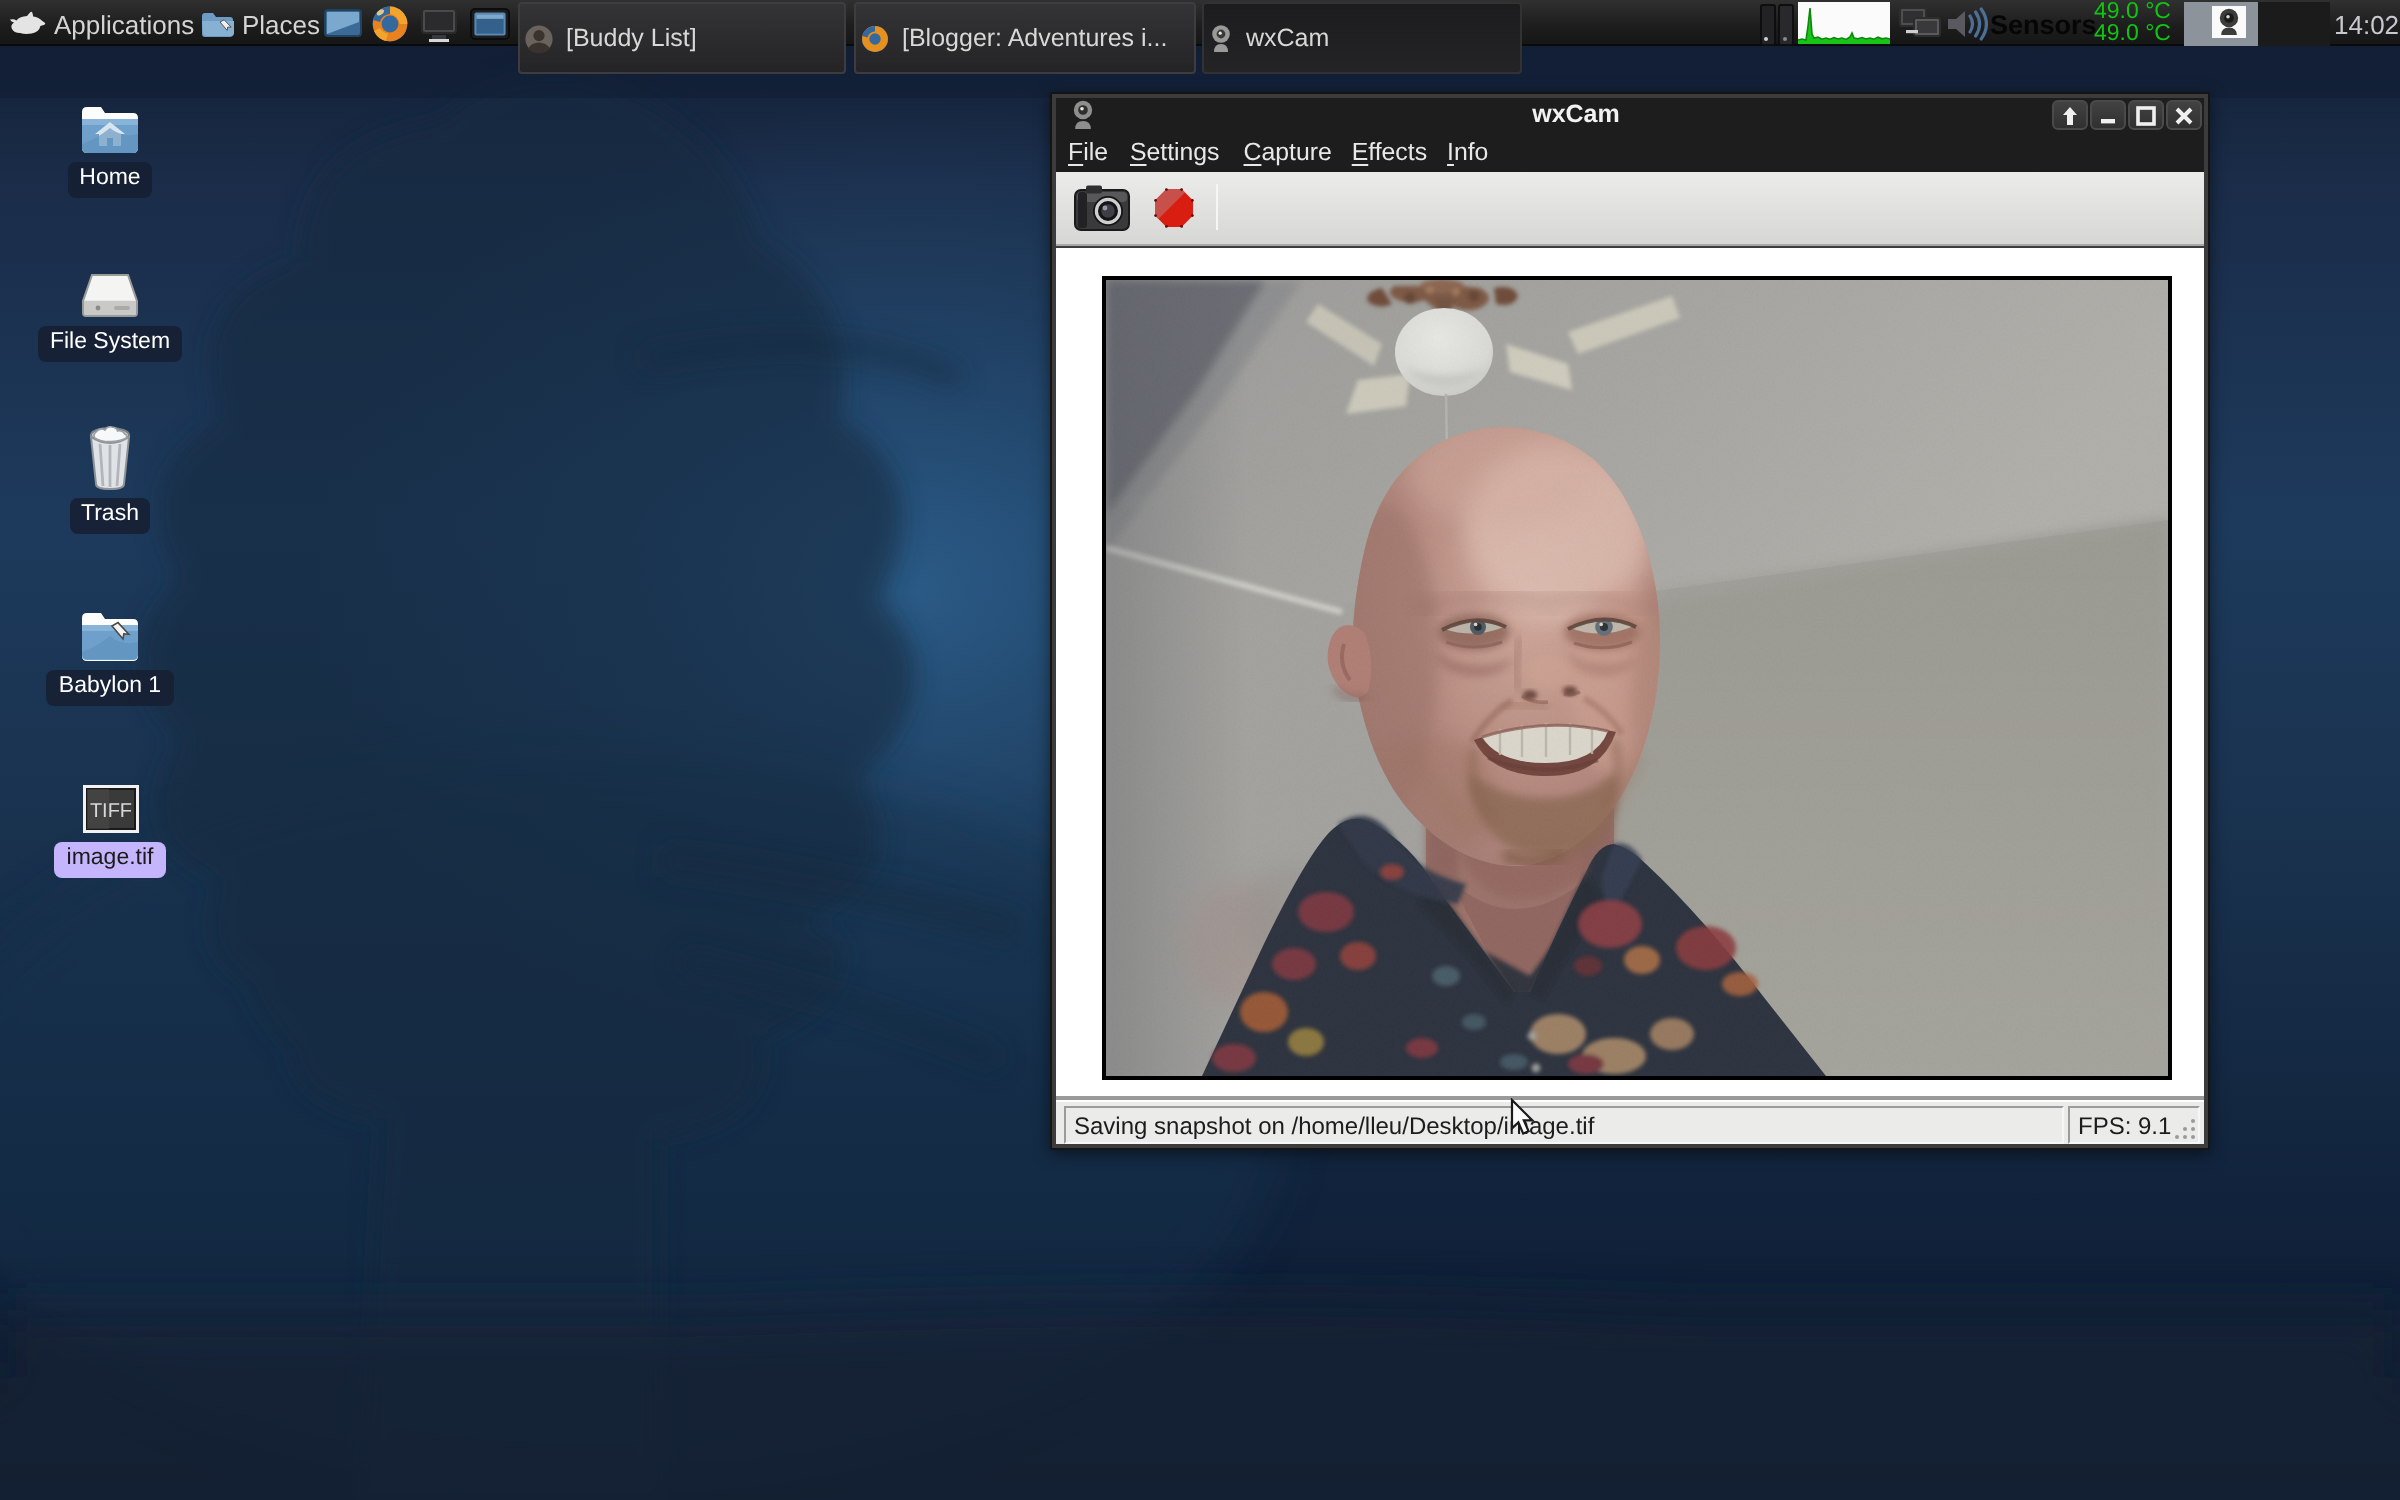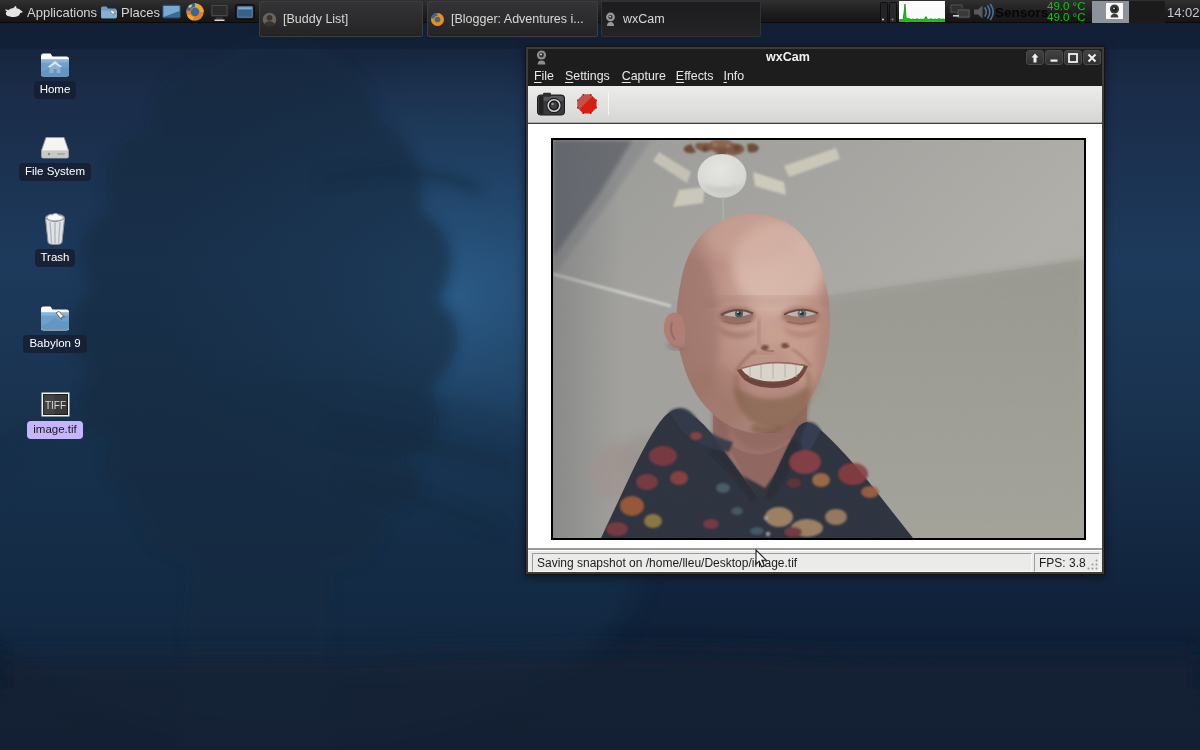--- a/index.html
+++ b/index.html
@@ -259,21 +259,21 @@
     <div class="dicon" style="left:17px;top:297px;">
       <div class="ic">
           <svg width="30" height="26" viewBox="0 0 30 26">
         <path d="M1,4 q0-2.5 2.5-2.5 h7 l2,3 h14 q2.5,0 2.5,2.5 v16 q0,2.5 -2.5,2.5 h-23 q-2.5,0 -2.5,-2.5 Z" fill="#fdfdfd"></path>
         <path d="M1,7.5 h28 v15 q0,2.5 -2.5,2.5 h-23 q-2.5,0 -2.5,-2.5 Z" fill="#6fa0cb"></path>
         <path d="M1,7.5 h28 v3 h-28 Z" fill="#8cb6da" opacity="0.9"></path>
         <path d="M1,21 q8,-3 14,-8 q6,5 14,3 v6 q0,2.5 -2.5,2.5 h-23 q-2.5,0 -2.5,-2.5 Z" fill="#5d90bd" opacity="0.6"></path>
         <path d="M16,8 l5.5,6.5 l0.4-2.6 l2.5,0.2 l-5.4-5.8 Z" fill="#f4f4f4" stroke="#4a4a4a" stroke-width="0.8"></path>
       </svg>
         </div>
-      <div><span class="lbl">Babylon 9</span></div>
+      <div><span class="lbl">Babylon 1</span></div>
     </div>
     <div class="dicon" style="left:17px;top:383px;">
       <div class="ic">
           <svg width="29" height="25" viewBox="0 0 29 25">
         <rect x="0.5" y="0.5" width="28" height="24" fill="#f2f2f2"></rect>
         <rect x="2.5" y="2.5" width="24" height="20" fill="#3a3a3a" stroke="#1a1a1a" stroke-width="1"></rect>
         <path d="M2.5,2.5 h11 v20 h-11 Z" fill="#4a4a48" opacity="0.6"></path>
         <text x="14.5" y="16.5" font-size="10" fill="#d8d8d8" text-anchor="middle" font-family="Liberation Sans,sans-serif">TIFF</text>
       </svg>
         </div>
@@ -521,21 +521,21 @@
 
           <rect x="0" y="0" width="531" height="398" filter="url(#vnoise)" opacity="0.16" fill="#808080"></rect>
         </svg>
       </div>
     </div>
     <svg width="14" height="20" viewBox="0 0 14 20" style="position:absolute;left:229px;top:502px;z-index:9;">
       <path d="M1,1 L1,15.2 L4.2,12.2 L6.6,17.8 L9.3,16.6 L6.9,11.2 L11.2,11.2 Z" fill="#fbfbfb" stroke="#1a1a1a" stroke-width="1.1"></path>
     </svg>
     <div id="statusbar">
       <div class="sfield" style="left:4px;width:500px;">Saving snapshot on /home/lleu/Desktop/image.tif</div>
-      <div class="sfield" style="left:506px;right:2px;">FPS: 3.8</div>
+      <div class="sfield" style="left:506px;right:2px;">FPS: 9.1</div>
       <svg width="14" height="14" viewBox="0 0 14 14" style="position:absolute;right:3px;bottom:1px;">
         <g fill="#9a9a98">
             <circle cx="11.5" cy="3.5" r="1"></circle>
             <circle cx="11.5" cy="7.5" r="1"></circle>
             <circle cx="7.5" cy="7.5" r="1"></circle>
             <circle cx="11.5" cy="11.5" r="1"></circle>
             <circle cx="7.5" cy="11.5" r="1"></circle>
             <circle cx="3.5" cy="11.5" r="1"></circle>
           </g>
       </svg>

